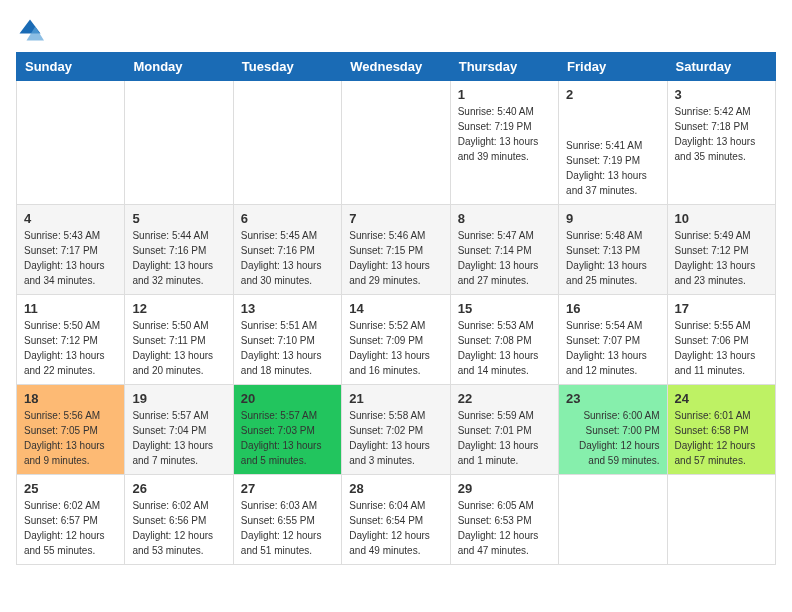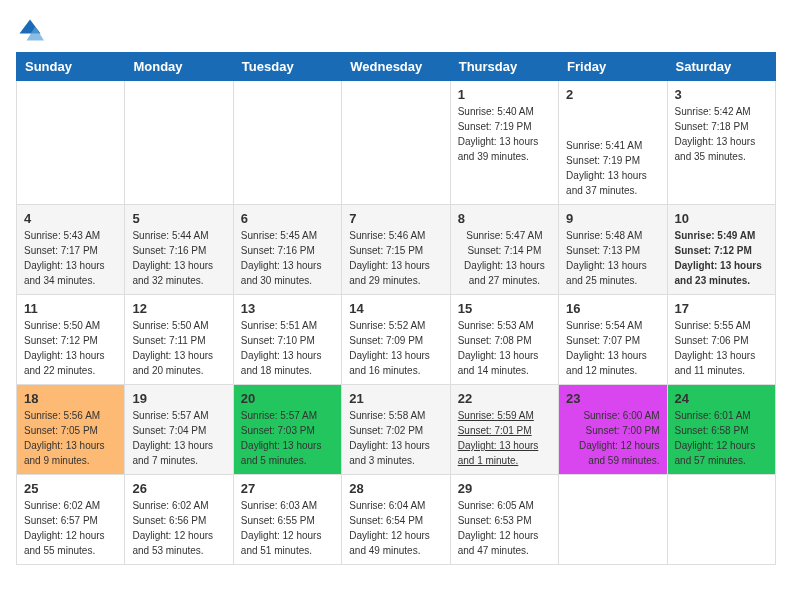--- a/index.html
+++ b/index.html
@@ -173,35 +173,35 @@
         </td>
         <td style="background: rgb(245, 245, 245);">
           <span class="day-num">7</span>
           <div class="day-info" style="white-space: pre-line;">Sunrise: 5:46 AM
 Sunset: 7:15 PM
 Daylight: 13 hours
 and 29 minutes.</div>
         </td>
         <td style="background: rgb(245, 245, 245);">
           <span class="day-num">8</span>
-          <div class="day-info" style="white-space: pre-line; text-align: center;">Sunrise: 5:47 AM
+          <div class="day-info" style="white-space: pre-line;">Sunrise: 5:47 AM
 Sunset: 7:14 PM
 Daylight: 13 hours
 and 27 minutes.</div>
         </td>
         <td style="background: rgb(245, 245, 245);">
           <span class="day-num">9</span>
           <div class="day-info" style="white-space: pre-line;">Sunrise: 5:48 AM
 Sunset: 7:13 PM
 Daylight: 13 hours
 and 25 minutes.</div>
         </td>
         <td style="background: rgb(245, 245, 245);">
           <span class="day-num">10</span>
-          <div class="day-info" style="white-space: pre-line; font-weight: bold;">Sunrise: 5:49 AM
+          <div class="day-info" style="white-space: pre-line;">Sunrise: 5:49 AM
 Sunset: 7:12 PM
 Daylight: 13 hours
 and 23 minutes.</div>
         </td>
       </tr>
       <tr>
         <td>
           <span class="day-num">11</span>
           <div class="day-info" style="white-space: pre-line;">Sunrise: 5:50 AM
 Sunset: 7:12 PM
@@ -275,33 +275,33 @@
         </td>
         <td style="background: rgb(245, 245, 245);">
           <span class="day-num">21</span>
           <div class="day-info" style="white-space: pre-line;">Sunrise: 5:58 AM
 Sunset: 7:02 PM
 Daylight: 13 hours
 and 3 minutes.</div>
         </td>
         <td style="background: rgb(245, 245, 245);">
           <span class="day-num">22</span>
-          <div class="day-info" style="white-space: pre-line; text-decoration: underline;">Sunrise: 5:59 AM
+          <div class="day-info" style="white-space: pre-line;">Sunrise: 5:59 AM
 Sunset: 7:01 PM
 Daylight: 13 hours
 and 1 minute.</div>
         </td>
-        <td style="background: #d946ef; margin-left: 44px;">
+        <td style="background: #86efac; margin-left: 44px;">
           <span class="day-num">23</span>
           <div class="day-info" style="white-space: pre-line; text-align: right;">Sunrise: 6:00 AM
 Sunset: 7:00 PM
 Daylight: 12 hours
 and 59 minutes.</div>
         </td>
-        <td style="background: #22c55e;">
+        <td style="background: #bef264;">
           <span class="day-num">24</span>
           <div class="day-info" style="white-space: pre-line;">Sunrise: 6:01 AM
 Sunset: 6:58 PM
 Daylight: 12 hours
 and 57 minutes.</div>
         </td>
       </tr>
       <tr>
         <td>
           <span class="day-num">25</span>

